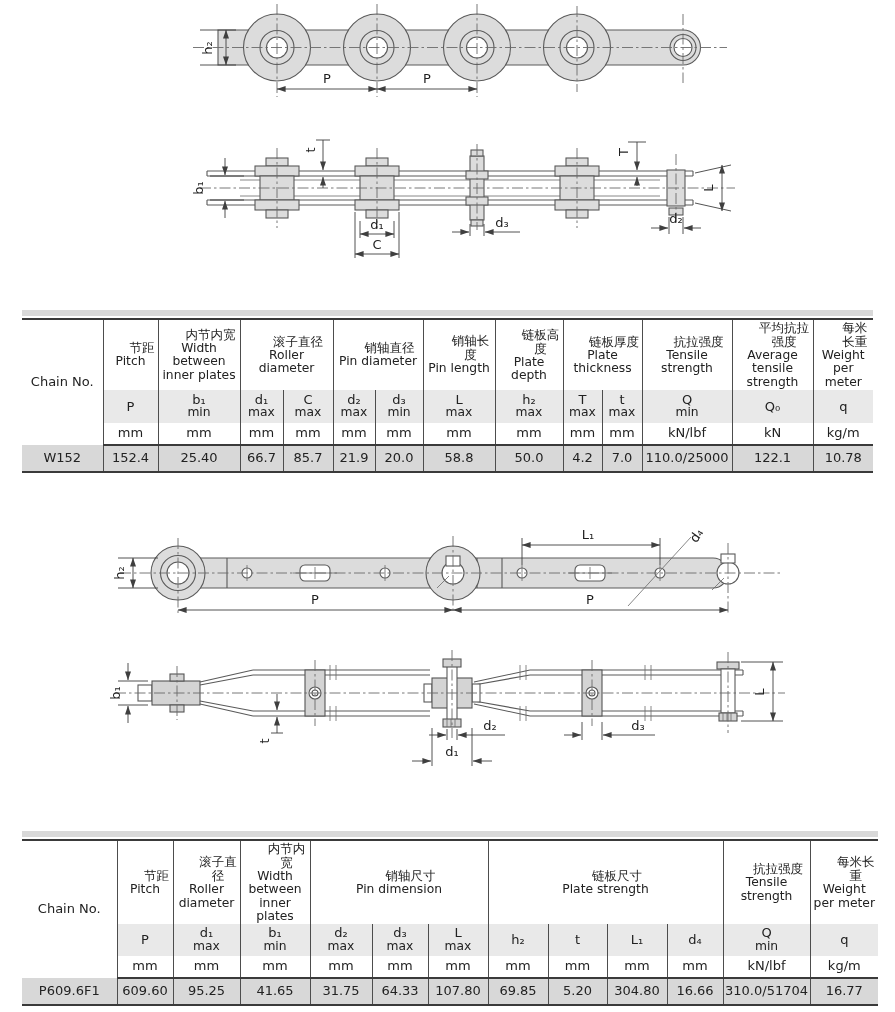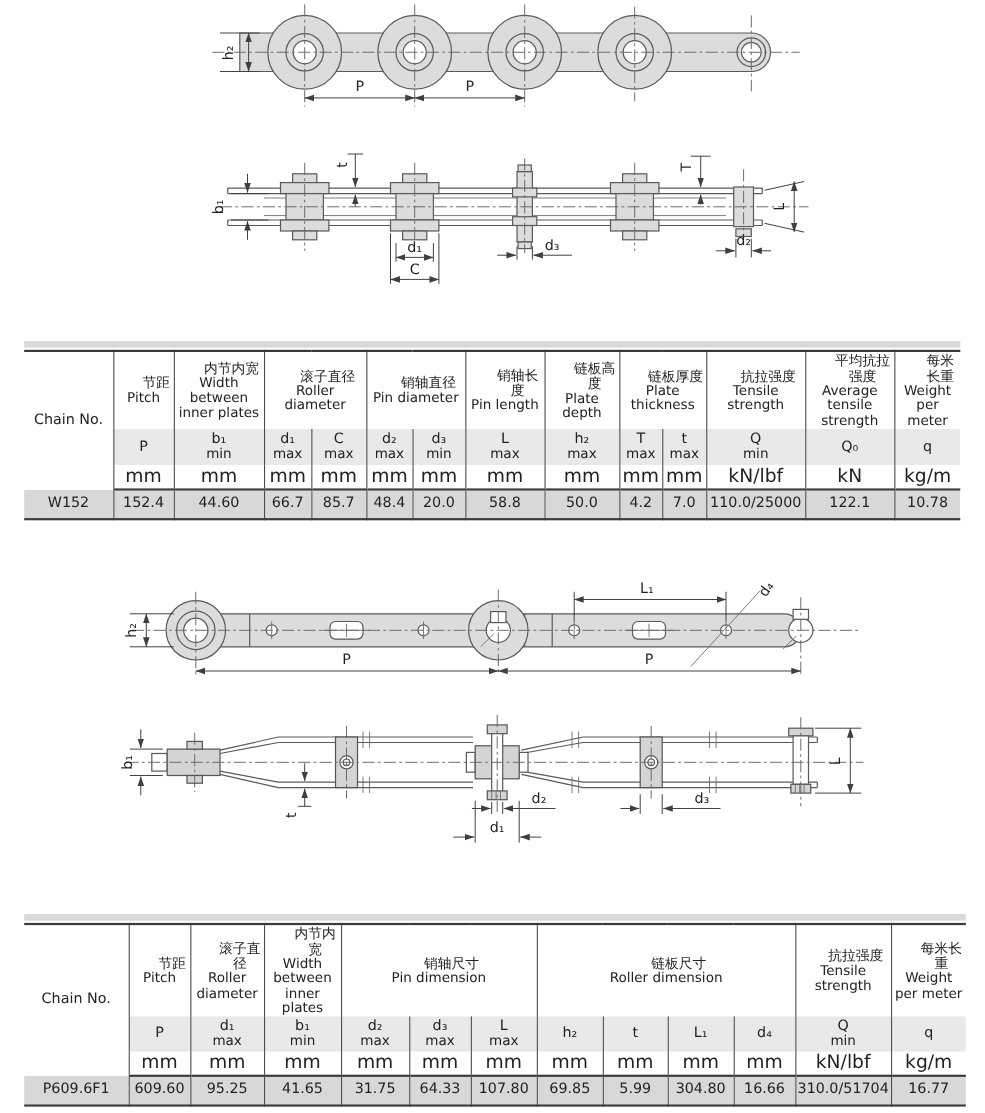--- a/index.html
+++ b/index.html
@@ -13,21 +13,21 @@
   #t2w{top:831px;width:856px;}
   .gray-strip{height:6px;background:#d9d9d9;margin-bottom:2px;}
   table{border-collapse:collapse;table-layout:fixed;width:100%;
         border-top:2px solid #3a3a3a;border-bottom:2px solid #3a3a3a;}
   td{border-left:1px solid #4d4d4d;text-align:center;vertical-align:middle;
      padding:1px 1px;font-size:13px;line-height:1.12;overflow:hidden;}
   tr.name td.first,tr.data td.first{border-left:none;}
   tr.name{height:64px;} tr.sym{height:33px;} tr.unit{height:22px;} tr.data{height:27px;border-radius:11px;}
   #t2w tr.name{height:67px;} #t2w tr.sym{height:32px;}
   tr.sym td{background:#e9e9e9;}
-  tr.unit td{border-bottom:2px solid #3a3a3a;font-size:17px;}
+  tr.unit td{border-bottom:2px solid #3a3a3a;font-size:13px;}
   tr.data td{background:#d8d8d8;}
   .cn{font-size:12.5px;padding-left:23px;} .en{font-size:12.3px;line-height:1.08;}
   .sym-main{font-size:13px;} .sym-lim{font-size:12.3px;margin-top:-1px;}
 
   
   .ol{stroke:#5a5a5a;stroke-width:1.1;fill:none;}
   .fg{fill:#dcdcdc;stroke:#5a5a5a;stroke-width:1.1;}
   .fg2{fill:#d4d4d4;stroke:#555;stroke-width:1.1;}
   .wh{fill:#fff;stroke:#5a5a5a;stroke-width:1.1;}
   .cl{stroke:#6a6a6a;stroke-width:0.9;fill:none;stroke-dasharray:11 3 2.5 3;}
@@ -445,24 +445,24 @@
       <td>mm</td>
       <td>mm</td>
       <td>mm</td>
       <td>kN/lbf</td>
       <td>kN</td>
       <td>kg/m</td>
     </tr>
     <tr class="data">
       <td class="first">W152</td>
       <td>152.4</td>
-      <td>44.60</td>
+      <td>25.40</td>
       <td>66.7</td>
       <td>85.7</td>
-      <td>48.4</td>
+      <td>21.9</td>
       <td>20.0</td>
       <td>58.8</td>
       <td>50.0</td>
       <td>4.2</td>
       <td>7.0</td>
       <td>110.0/25000</td>
       <td>122.1</td>
       <td>10.78</td>
     </tr>
   </tbody>
@@ -501,21 +501,21 @@
       <td>
               <div class="cn">内节内宽</div>
               <div class="en">Width between inner plates</div>
             </td>
       <td colspan="3">
               <div class="cn">销轴尺寸</div>
               <div class="en">Pin dimension</div>
             </td>
       <td colspan="4">
               <div class="cn">链板尺寸</div>
-              <div class="en">Roller dimension</div>
+              <div class="en">Plate strength</div>
             </td>
       <td>
               <div class="cn">抗拉强度</div>
               <div class="en">Tensile strength</div>
             </td>
       <td>
               <div class="cn">每米长重</div>
               <div class="en">Weight per meter</div>
             </td>
     </tr>
@@ -585,21 +585,21 @@
     </tr>
     <tr class="data">
       <td class="first">P609.6F1</td>
       <td>609.60</td>
       <td>95.25</td>
       <td>41.65</td>
       <td>31.75</td>
       <td>64.33</td>
       <td>107.80</td>
       <td>69.85</td>
-      <td>5.99</td>
+      <td>5.20</td>
       <td>304.80</td>
       <td>16.66</td>
       <td>310.0/51704</td>
       <td>16.77</td>
     </tr>
   </tbody>
       </table>
 </div>
 
 </div>

